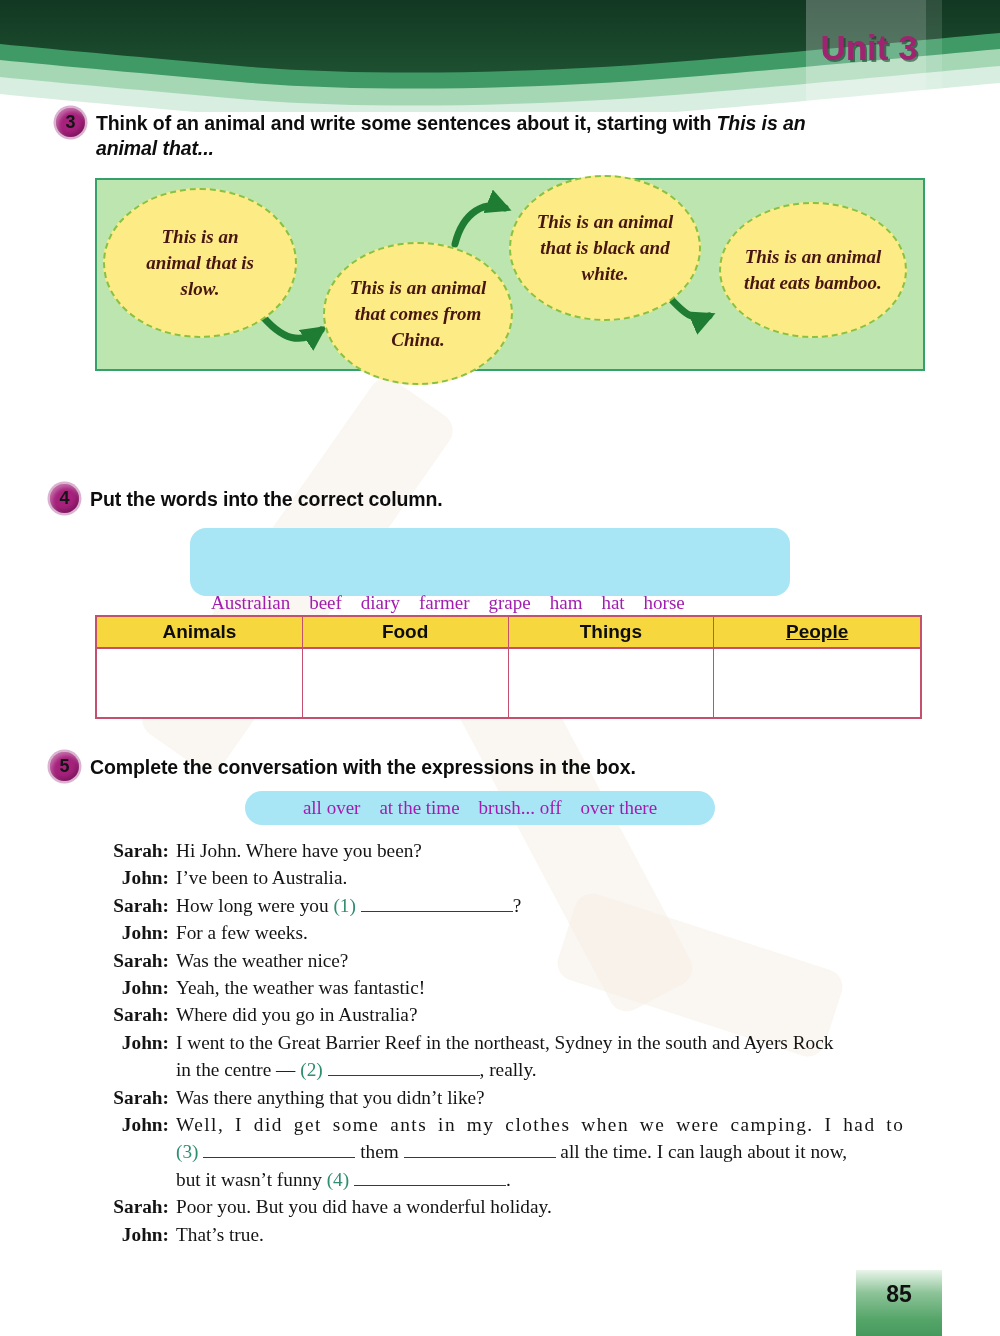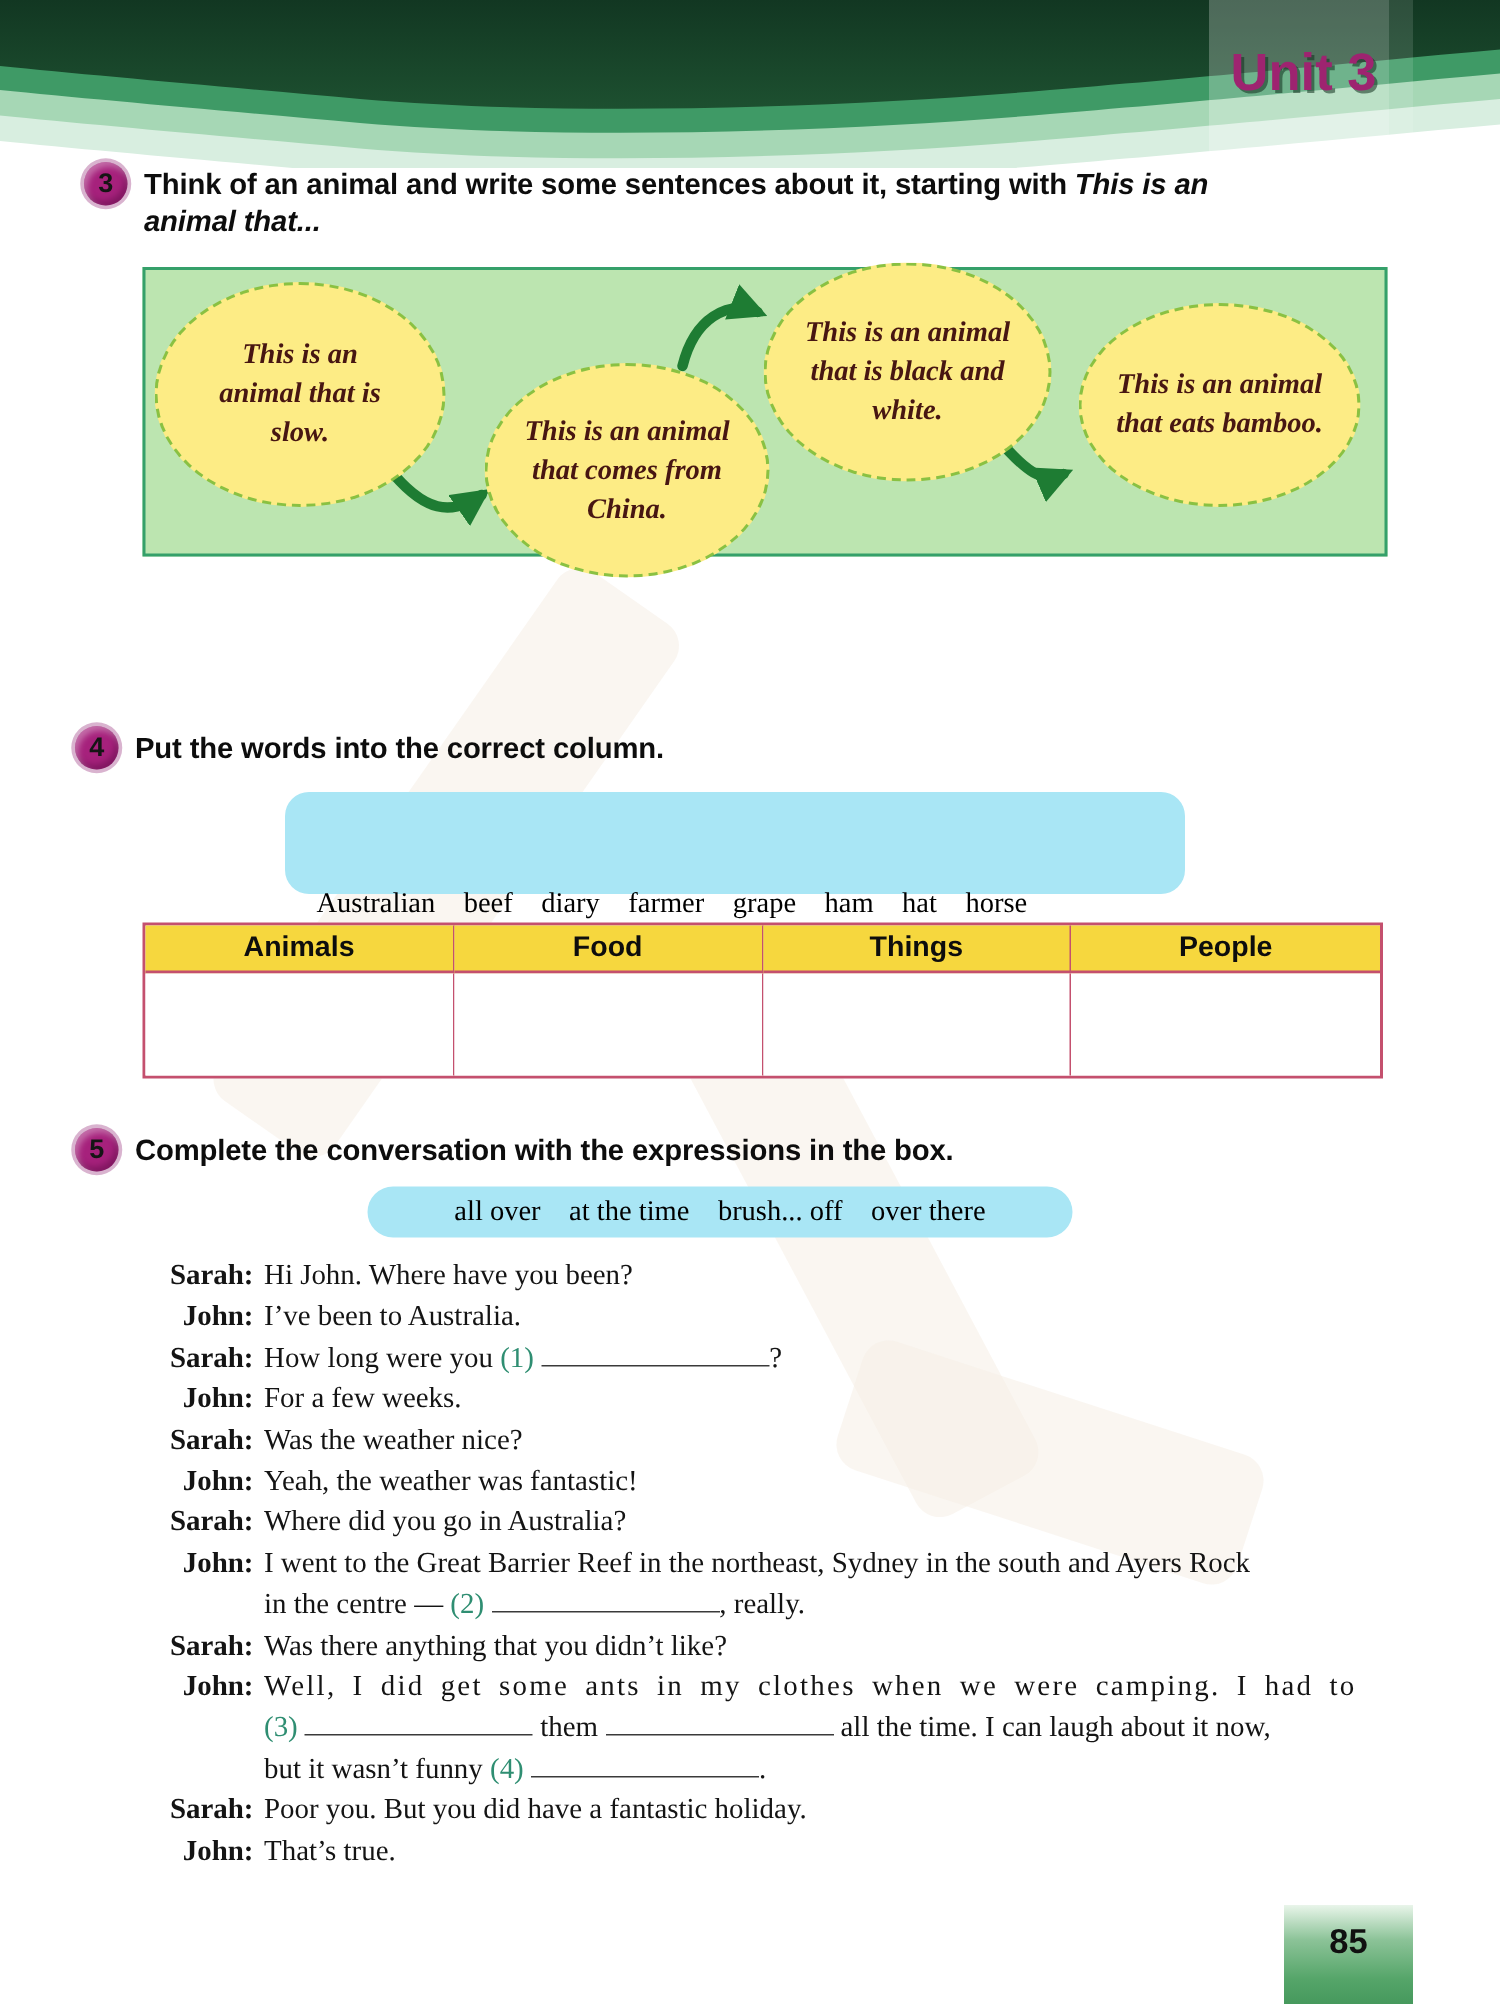--- a/index.html
+++ b/index.html
@@ -38,37 +38,37 @@
   .b1{left:6px;top:8px;width:194px;height:150px;padding:0 27px;}
   .b2{left:226px;top:62px;width:190px;height:143px;padding:0 12px;}
   .b3{left:412px;top:-5px;width:192px;height:146px;padding:0 12px;}
   .b4{left:622px;top:22px;width:188px;height:136px;padding:0 10px;}
   .arrow-svg{position:absolute;left:0;top:0;overflow:visible;}
   
   .para{position:absolute;font-weight:bold;font-size:19.5px;line-height:25px;letter-spacing:-.1px;}
   
   .blue-box{
     position:absolute;background:#a9e6f5;border-radius:16px;
-    font-family:"Liberation Serif",serif;font-size:19px;color:#000000;white-space:pre;box-sizing:border-box;
+    font-family:"Liberation Serif",serif;font-size:19px;color:#a21caf;white-space:pre;box-sizing:border-box;
   }
   .word-box{left:190px;top:528px;width:600px;height:68px;padding:7px 0 0 21px;line-height:27px;}
   .expr-box{left:245px;top:791px;width:470px;height:34px;text-align:center;line-height:34px;border-radius:17px;}
   
   .sort-table{
     position:absolute;left:95px;top:615px;width:827px;box-sizing:border-box;
     border:2px solid #c4506e;z-index:1;background:#fff;
   }
   .t-row{display:grid;grid-template-columns:1fr 1fr 1fr 1fr;}
   .t-head .t-cell{
     background:#f6d73e;height:32px;display:flex;align-items:center;justify-content:center;
     font-weight:bold;font-size:19px;border-bottom:2px solid #c4506e;
   }
   .t-body .t-cell{height:68px;background:#ffffff;}
   .t-cell{border-right:1.5px solid #c4506e;box-sizing:border-box;}
-  .t-cell:last-child{border-right:none;}
+  .t-cell:last-child{border-right:none;text-decoration:underline;}
   
   .dialogue{position:absolute;left:97px;top:837px;width:840px;font-family:"Liberation Serif",serif;
     font-size:19.3px;line-height:27.4px;color:#141414;margin-left:10px;}
   .dlg-row{display:flex;}
   .dlg-speaker{flex:none;width:62px;text-align:right;font-weight:bold;}
   .dlg-content{flex:1;margin-left:7px;}
   .dlg-content.spread{letter-spacing:1.5px;word-spacing:4.5px;}
   .num{color:#2f8e72;}
   .blank{display:inline-block;width:152px;height:14px;border-bottom:1.6px solid #3a3a3a;}
   
@@ -216,21 +216,21 @@
       <div class="dlg-row">
         <span class="dlg-speaker"></span>
         <span class="dlg-content"><span class="num">(3)</span> <span class="blank"></span> them <span class="blank"></span> all the time. I can laugh about it now,</span>
       </div>
       <div class="dlg-row">
         <span class="dlg-speaker"></span>
         <span class="dlg-content">but it wasn’t funny <span class="num">(4)</span> <span class="blank"></span>.</span>
       </div>
       <div class="dlg-row">
         <span class="dlg-speaker">Sarah:</span>
-        <span class="dlg-content">Poor you. But you did have a fantastic holiday.</span>
+        <span class="dlg-content">Poor you. But you did have a wonderful holiday.</span>
       </div>
       <div class="dlg-row">
         <span class="dlg-speaker">John:</span>
         <span class="dlg-content">That’s true.</span>
       </div>
     </div>
 
   <div class="page-box">
     <span>85</span>
   </div>

